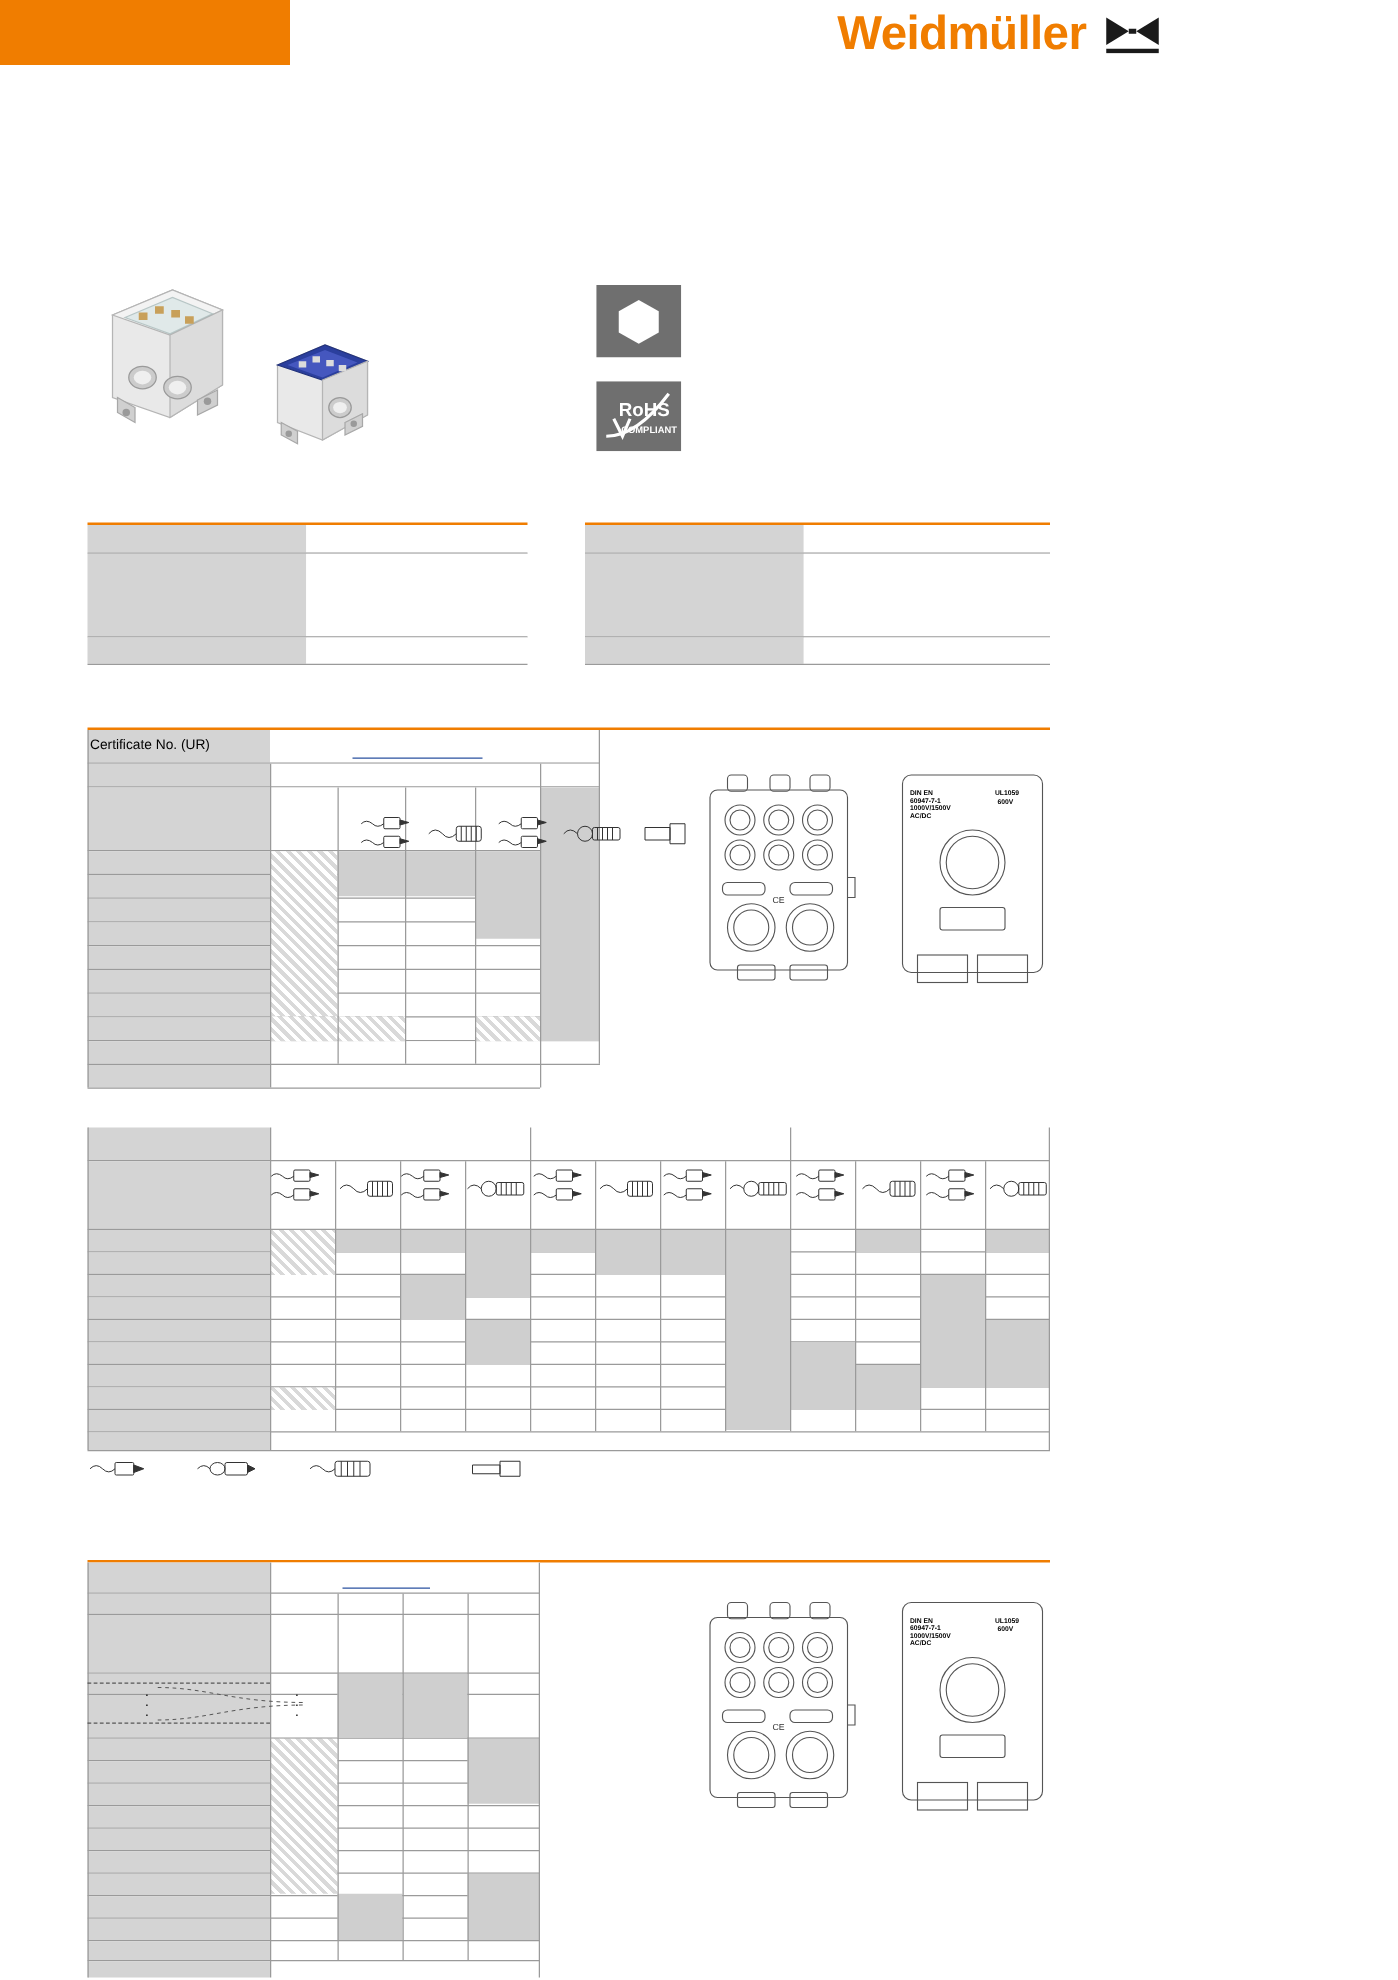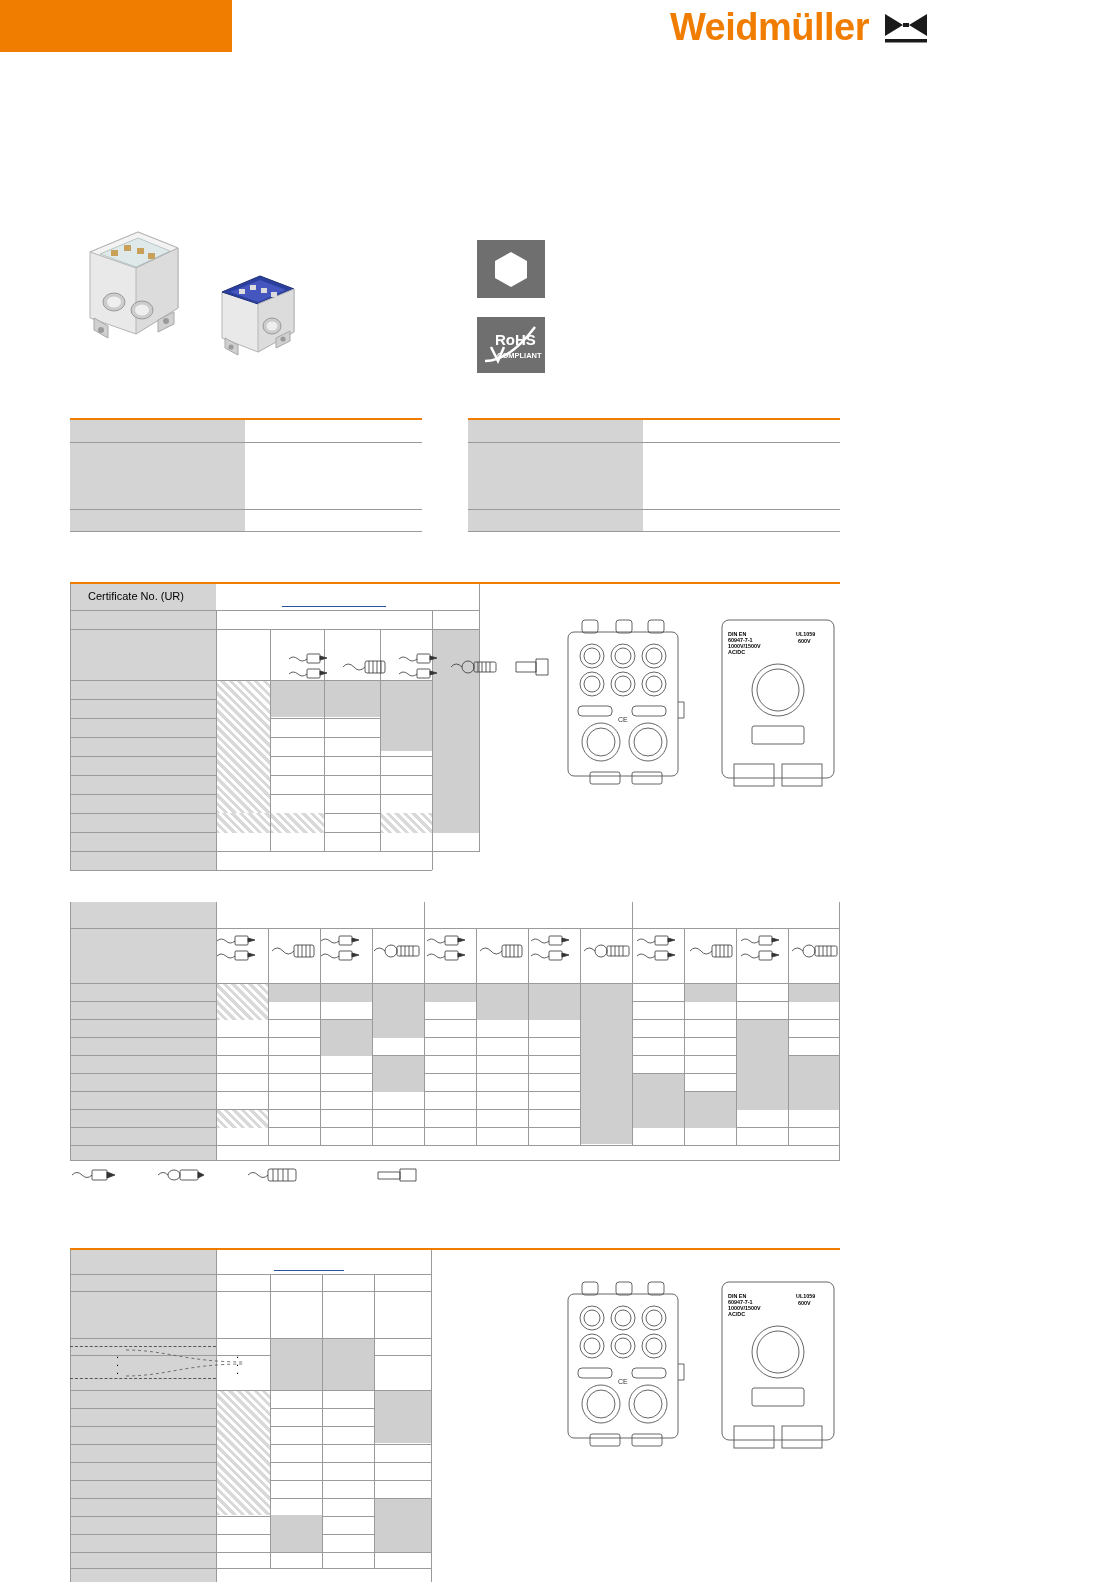--- a/index.html
+++ b/index.html
@@ -27,21 +27,21 @@
     font-family:"Liberation Sans", sans-serif;
   }
   .brand-mark{position:relative;width:46px;height:34px;}
   .brand-mark svg{display:block;}
 
   
   .photo{position:absolute;}
   .photo svg{display:block;}
 
   
-  .icon-box{position:absolute;margin-top:12px;}
+  .icon-box{position:absolute;}
   .icon-box svg{display:block;}
 
   .rule-top{position:absolute;background:#f07d00;height:2px;}
   .line{position:absolute;background:#9a9a9a;height:1px;}
   .vline{position:absolute;background:#9a9a9a;width:1px;}
 
   .gray{background:#d4d4d4;}
   .gray2{background:#cfcfcf;}
   .hatch{
     background-image:repeating-linear-gradient(45deg,#d9d9d9 0 3px,#ffffff 3px 6px);
@@ -167,21 +167,21 @@
     <div class="gray" style="position:absolute;left:0;top:90px;width:175px;height:21px;"></div>
     <div style="position:absolute;left:175px;top:90px;width:197px;height:21px;background:#fff;"></div>
     <div class="line" style="left:0;top:111px;width:372px;"></div>
   </div>
 
   <div class="rule-top" style="left:70px;top:582px;width:770px;"></div>
 
   <div style="position:absolute;left:70px;top:584px;width:410px;height:302px;">
 
     <div class="gray" style="position:absolute;left:0;top:0;width:146px;height:26px;"></div>
-    <div style="position:absolute;left:18px;top:6px;font-size:11px;">Certificate No. (UR)</div>
+    <div style="position:absolute;left:2px;top:6px;font-size:11px;">Certificate No. (UR)</div>
     <div style="position:absolute;left:146px;top:0;width:264px;height:26px;background:#fff;"></div>
     <div class="link-underline" style="left:212px;top:22px;width:104px;"></div>
     <div class="line" style="left:0;top:26px;width:410px;"></div>
 
     <div class="gray" style="position:absolute;left:0;top:27px;width:146px;height:18px;"></div>
     <div style="position:absolute;left:146px;top:27px;width:216px;height:18px;background:#fff;"></div>
     <div style="position:absolute;left:362px;top:27px;width:48px;height:18px;background:#fff;"></div>
     <div class="line" style="left:0;top:45px;width:410px;"></div>
 
     <div class="gray" style="position:absolute;left:0;top:46px;width:146px;height:50px;"></div>

